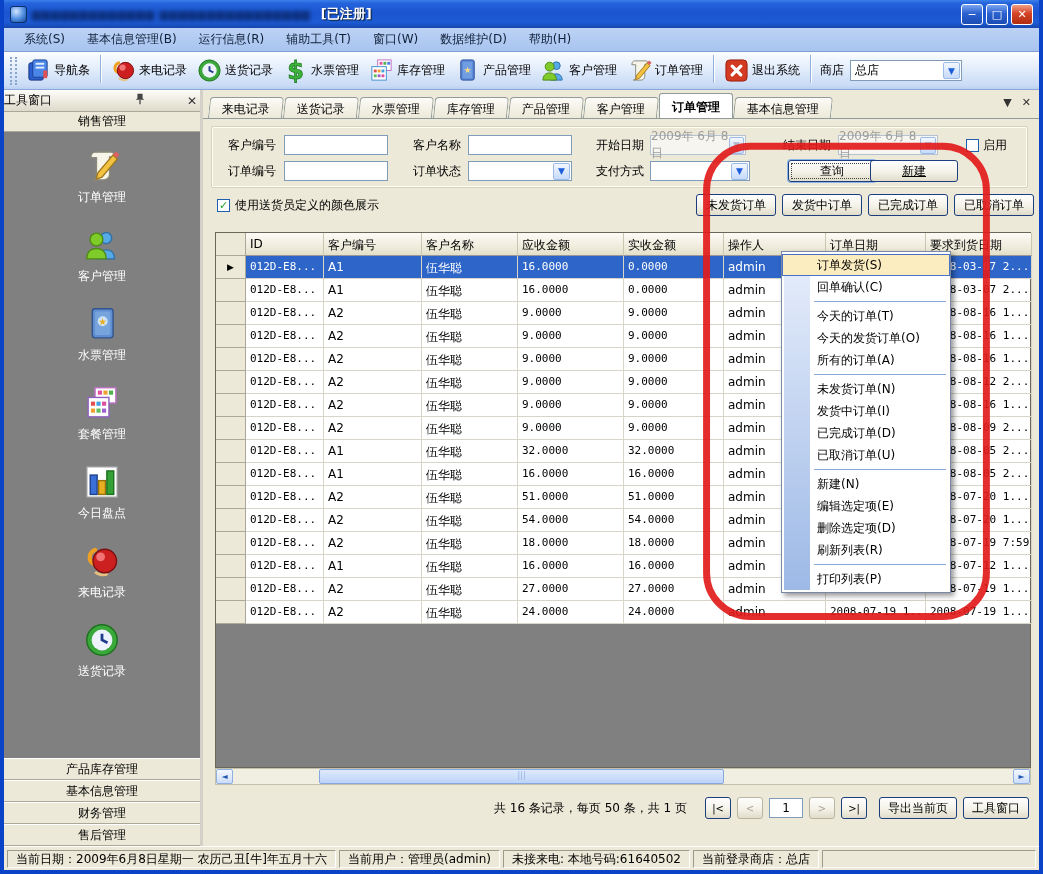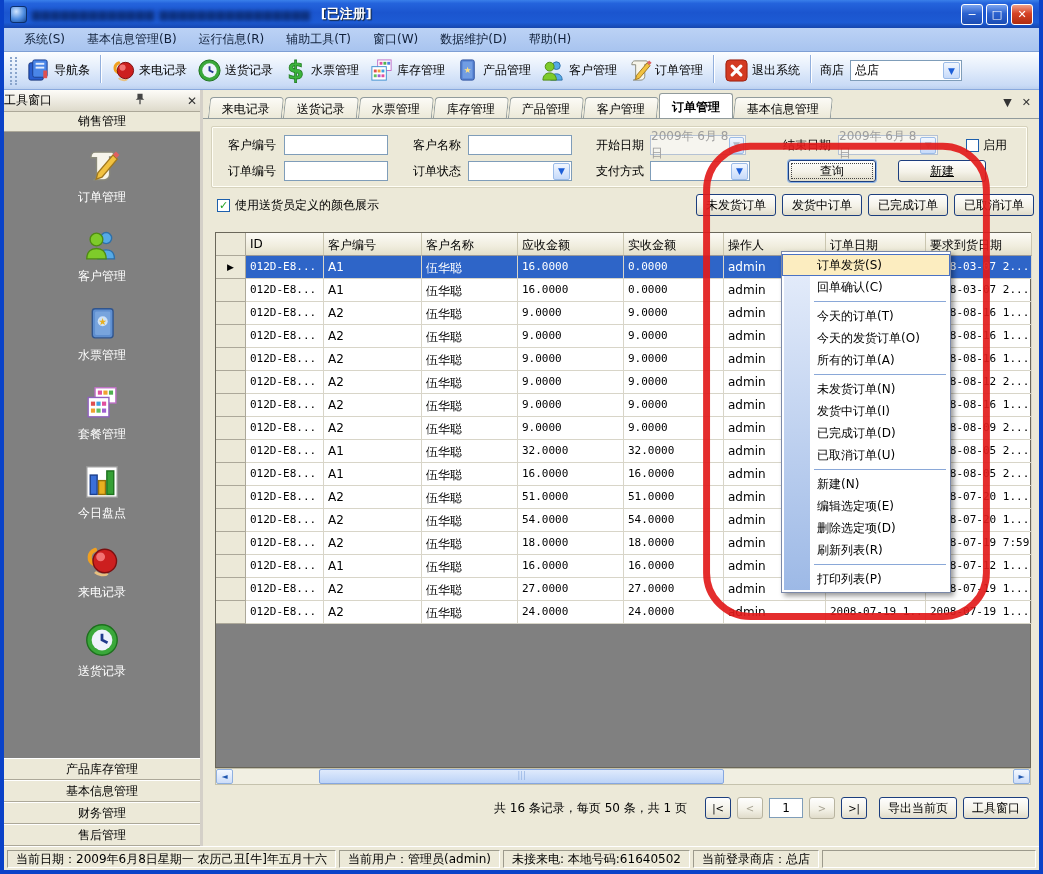--- a/index.html
+++ b/index.html
@@ -406,21 +406,21 @@
         <div class="fselect" style="left:256px;top:34px;width:104px;">
           <span></span>
             <span class="combo-arrow">▼</span>
         </div>
         <span class="flabel" style="left:384px;top:34px;">支付方式</span>
         <div class="fselect" style="left:438px;top:34px;width:100px;">
           <span></span>
             <span class="combo-arrow">▼</span>
         </div>
         <button class="xpbtn fbtn focused" style="left:576px;top:33px;">查询</button>
-        <button class="xpbtn fbtn" style="left:686px;top:33px;text-decoration:underline;">新建</button>
+        <button class="xpbtn fbtn" style="left:658px;top:33px;text-decoration:underline;">新建</button>
       </div>
 
       <div class="optrow">
         <div class="fchk">
           <span class="cb">✓</span>
           <span>使用送货员定义的颜色展示</span>
         </div>
         <div class="status-btns" id="status-btns">
             <button class="xpbtn">未发货订单</button>
             <button class="xpbtn">发货中订单</button>

